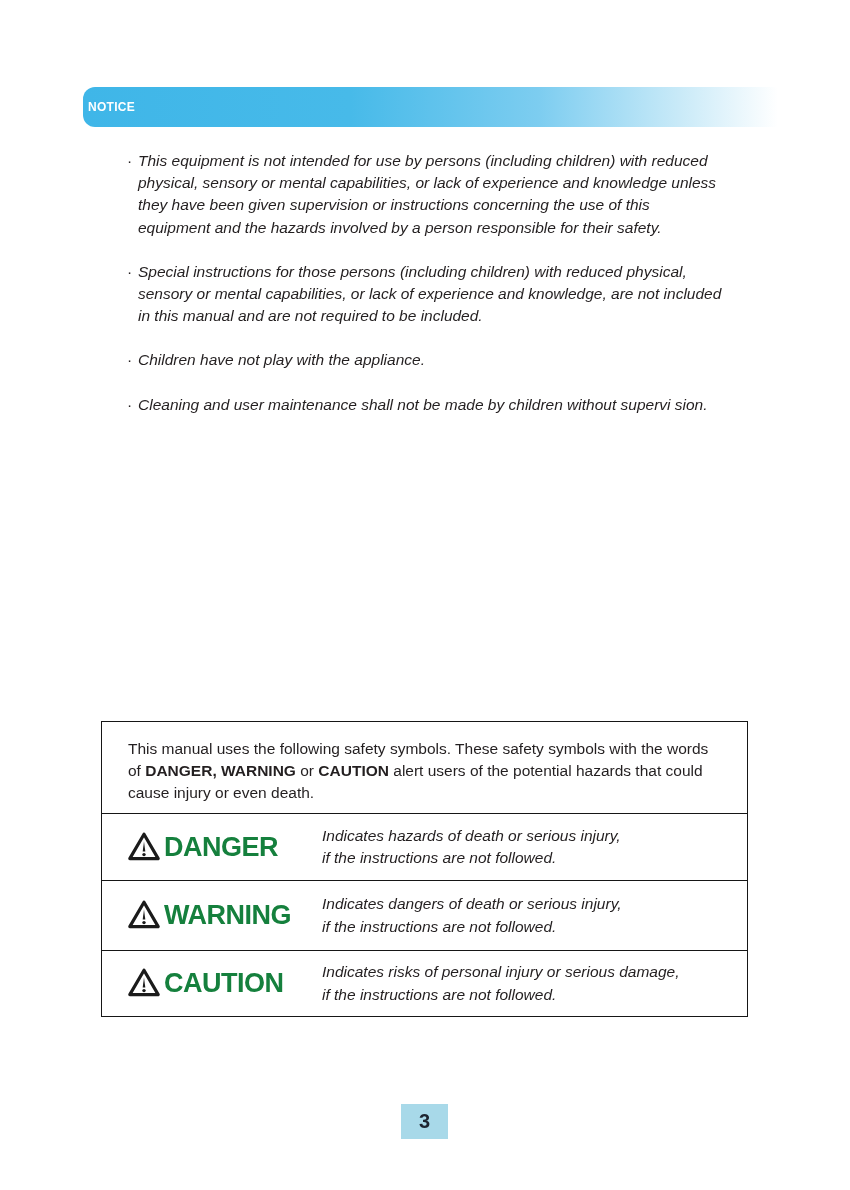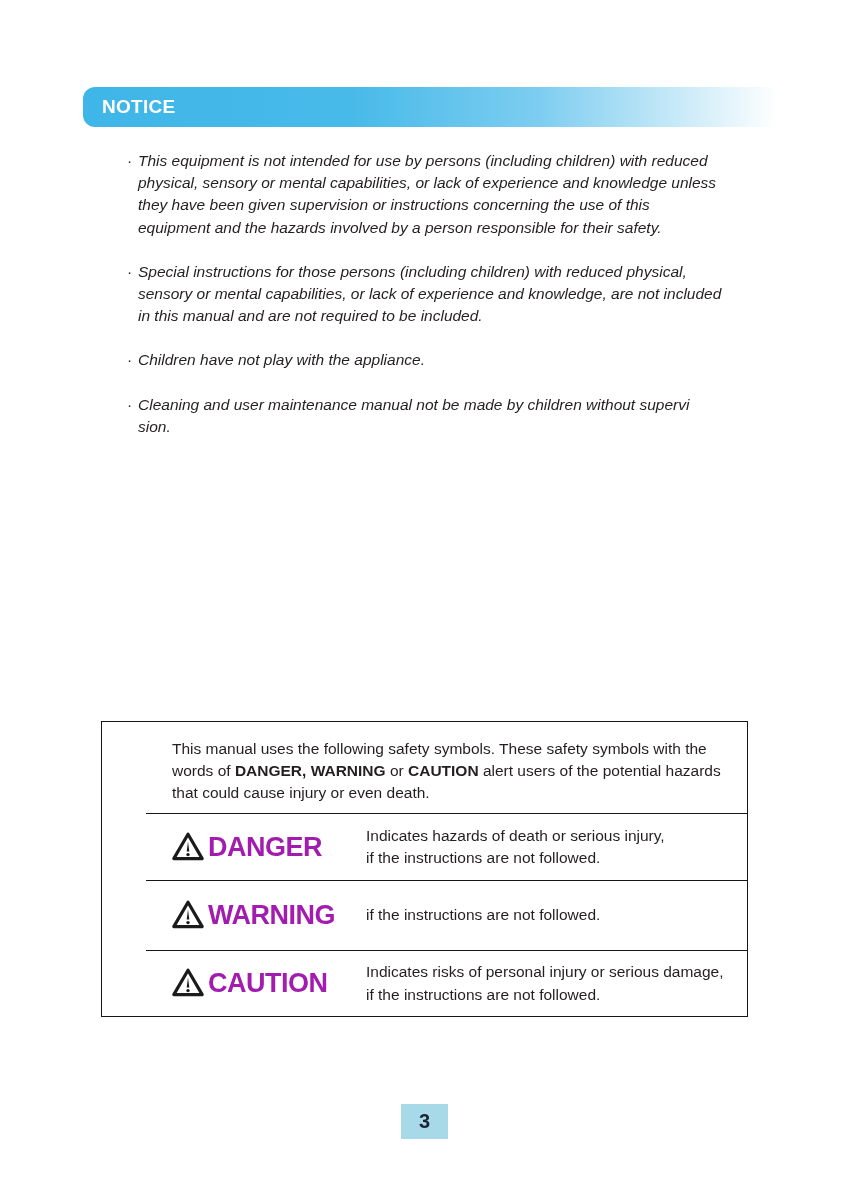--- a/index.html
+++ b/index.html
@@ -16,23 +16,23 @@
   
   .notice-banner {
     position:absolute;
     left:83px; top:87px;
     width:702px; height:40px;
     border-radius:12px;
     background:linear-gradient(90deg, #3fb6e8 0%, #47bae9 38%, #7dcdf0 65%, #c9eaf8 85%, #ffffff 99%);
   }
   .notice-title {
     display:inline-block;
-    padding-left:19px;
+    padding-left:5px;
     line-height:40px;
-    font-size:19px;
+    font-size:12px;
     font-weight:bold;
     letter-spacing:0.3px;
     color:#ffffff;
   }
 
   
   .bullet-list {
     position:absolute;
     left:127px; top:150px;
     width:598px;
@@ -49,21 +49,20 @@
     font-size:15.5px;
   }
   .bullet-text { flex:1;font-style:italic; }
 
   
   .safety-table {
     position:absolute;
     left:101px; top:721px;
     width:647px;
     border:1.6px solid #161616;
-    padding-left:44px;
   }
   .table-intro {
     padding:16px 26px 0 26px;
     height:92px;
     border-bottom:1.6px solid #161616;
     font-size:15.5px;
     line-height:22.2px;
   }
   .table-intro .b { font-weight:bold; }
   .table-row {
@@ -79,27 +78,28 @@
     flex:0 0 220px;
     display:flex;
     align-items:center;
     padding-left:25px;
   }
   .warn-icon { flex:0 0 34px; margin-right:3px; margin-top:2px; }
   .symbol-label {
     font-size:27px;
     font-weight:bold;
     letter-spacing:-0.5px;
-    color:#a21caf;
+    color:#15803d;
     white-space:nowrap;
   }
   .desc-cell {
     flex:1;
     font-size:15.5px;
     line-height:22.2px;
+    font-style:italic;
   }
 
   
   .page-number-box {
     position:absolute;
     left:401px; top:1104px;
     width:47px; height:35px;
     background:#a8d9e9;
     text-align:center;
   }
@@ -127,21 +127,21 @@
     <div class="bullet-item">
       <span class="bullet-marker">·</span>
       <span class="bullet-text">Special instructions for those persons (including children) with reduced physical, sensory or mental capabilities, or lack of experience and knowledge, are not included in this manual and are not required to be included.</span>
     </div>
     <div class="bullet-item">
       <span class="bullet-marker">·</span>
       <span class="bullet-text">Children have not play with the appliance.</span>
     </div>
     <div class="bullet-item">
       <span class="bullet-marker">·</span>
-      <span class="bullet-text">Cleaning and user maintenance manual not be made by children without supervi sion.</span>
+      <span class="bullet-text">Cleaning and user maintenance shall not be made by children without supervi sion.</span>
     </div>
   </div>
 
   <div class="safety-table">
 
     <div class="table-intro">
       <span>This manual uses the following safety symbols. These safety symbols with the words of </span><span class="b">DANGER, WARNING</span><span> or </span><span class="b">CAUTION</span><span> alert users of the potential hazards that could cause injury or even death.</span>
     </div>
 
     <div class="table-row row-danger">
@@ -166,20 +166,21 @@
         <span class="warn-icon">
           <svg width="34" height="31" viewBox="0 0 34 31">
             <path d="M17 3.2 L31.2 27.6 L2.8 27.6 Z" fill="none" stroke="#1b1b1b" stroke-width="3.2" stroke-linejoin="round"></path>
             <path d="M17 10.5 L18.3 20.5 L15.7 20.5 Z" fill="#1b1b1b"></path>
             <circle cx="17" cy="23.6" r="1.7" fill="#1b1b1b"></circle>
           </svg>
         </span>
         <span class="symbol-label">WARNING</span>
       </div>
       <div class="desc-cell">
+        <div>Indicates dangers of death or serious injury,</div>
         <div>if the instructions are not followed.</div>
       </div>
     </div>
 
     <div class="table-row row-caution">
       <div class="symbol-cell">
         <span class="warn-icon">
           <svg width="34" height="31" viewBox="0 0 34 31">
             <path d="M17 3.2 L31.2 27.6 L2.8 27.6 Z" fill="none" stroke="#1b1b1b" stroke-width="3.2" stroke-linejoin="round"></path>
             <path d="M17 10.5 L18.3 20.5 L15.7 20.5 Z" fill="#1b1b1b"></path>

